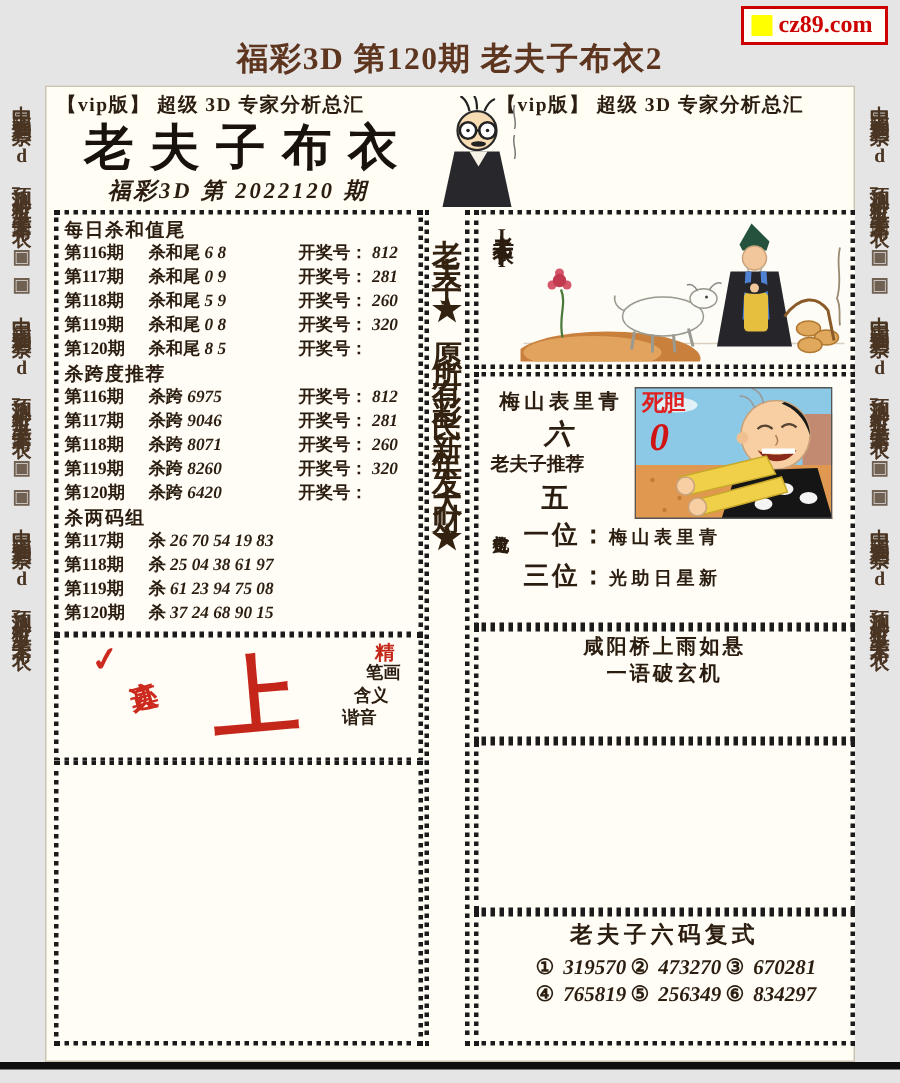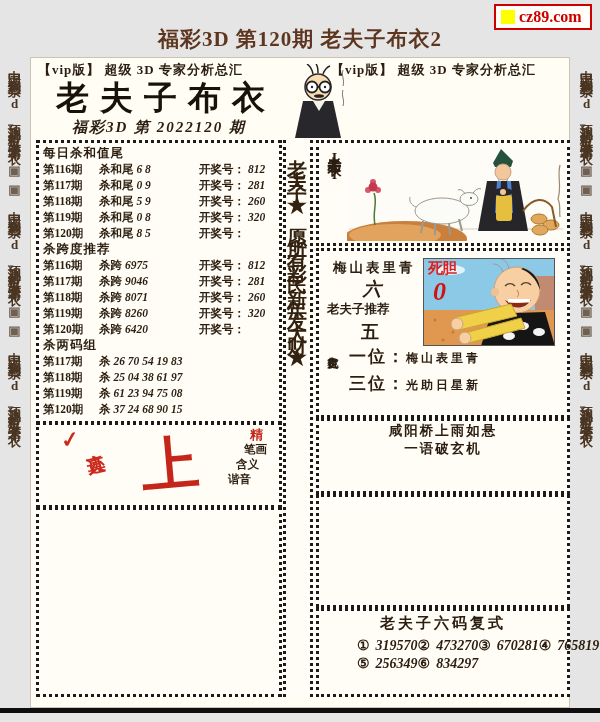--- a/index.html
+++ b/index.html
@@ -74,21 +74,21 @@
   .plines{position:absolute;left:30px;top:93px;width:215px;}
   .pline{line-height:25px;white-space:nowrap;}
   .ppos{font-size:17px;font-weight:bold;letter-spacing:2px;}
   .ptxt{font-size:12px;font-weight:bold;letter-spacing:3px;}
   .rb3{left:316px;top:418px;width:254px;height:76px;text-align:center;padding-top:1px;}
   .poemt{font-size:13.5px;font-weight:bold;letter-spacing:4px;line-height:19px;}
   .poeml{font-size:13.5px;font-weight:bold;line-height:18px;letter-spacing:2px;}
   .rb4{left:316px;top:494px;width:254px;height:114px;}
   .rb5{left:316px;top:608px;width:254px;height:89px;}
   .combot{text-align:center;font-size:15px;font-weight:bold;letter-spacing:3px;margin-top:3px;}
-  .cgrid{display:grid;grid-template-columns:1fr 1fr 1fr 1fr;padding:4px 20px 0 38px;font-size:14px;font-weight:bold;line-height:18px;}
+  .cgrid{display:grid;grid-template-columns:1fr 1fr 1fr;padding:4px 20px 0 38px;font-size:14px;font-weight:bold;line-height:18px;}
   .citem .cno{margin-right:6px;}
 </style>
 </head>
 <body>
 
 <div class="page">
 
   <div class="cz">
     <span class="sq"></span>
     <span class="t">cz89.com</span>

